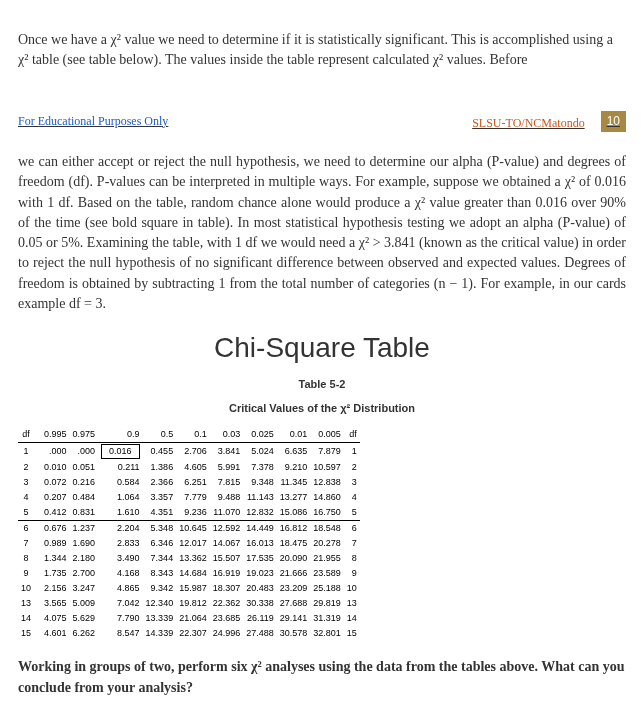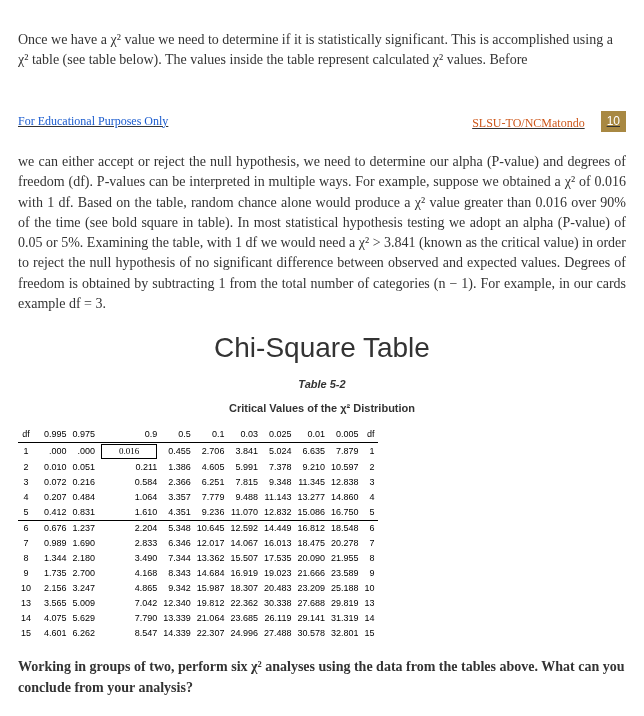--- a/index.html
+++ b/index.html
@@ -49,21 +49,20 @@
       font-weight: 500;
       text-align: center;
       margin: 8px 0 4px;
     }
     .table-caption {
       font-family: Arial, Helvetica, sans-serif;
       font-size: 11px;
       font-weight: bold;
       text-align: center;
       margin: 8px;
-      font-style: italic;
     }
     .table-subcaption {
       font-family: Arial, Helvetica, sans-serif;
       font-size: 11px;
       font-weight: bold;
       text-align: center;
       margin: 0 0 10px;
     }
     .chi-table-wrap {
       display: flex;
@@ -86,23 +85,22 @@
     }
     table.chi td:first-child, table.chi th:first-child {
       text-align: center;
       padding-right: 10px;
     }
     .sep td {
       border-top: 1px solid #000;
     }
     .boxed {
       border: 1.5px solid #000;
-      padding: 0 17px;
+      padding: 0 7px;
       display: inline-block;
-      font-family: Liberation Serif, serif;
     }
     .closing {
       font-weight: bold;
       margin-top: 16px;
     }
   </style>
 </head>
 <body>
 
 <p class="intro">Once we have a χ² value we need to determine if it is statistically significant. This is accomplished using a χ² table (see table below). The values inside the table represent calculated χ² values. Before</p>

